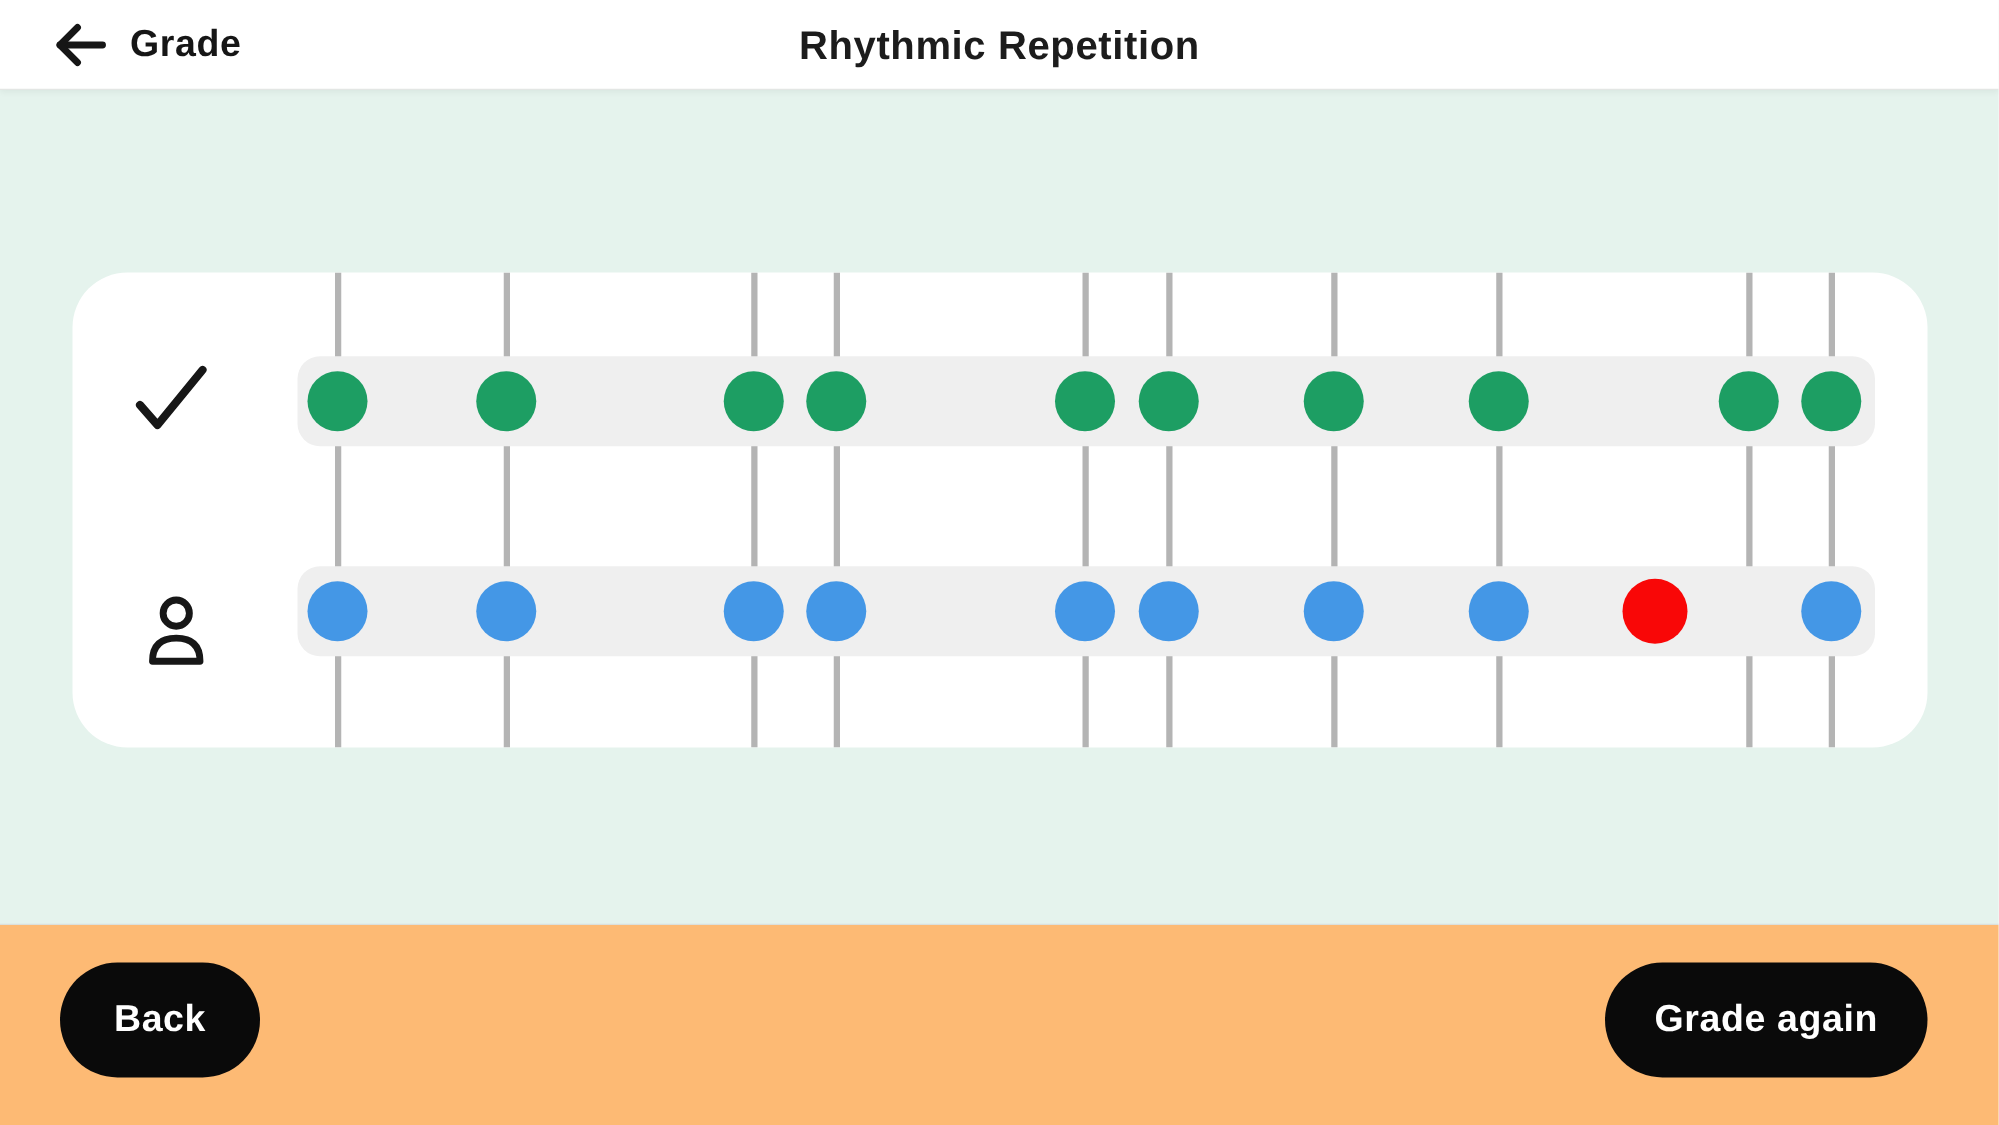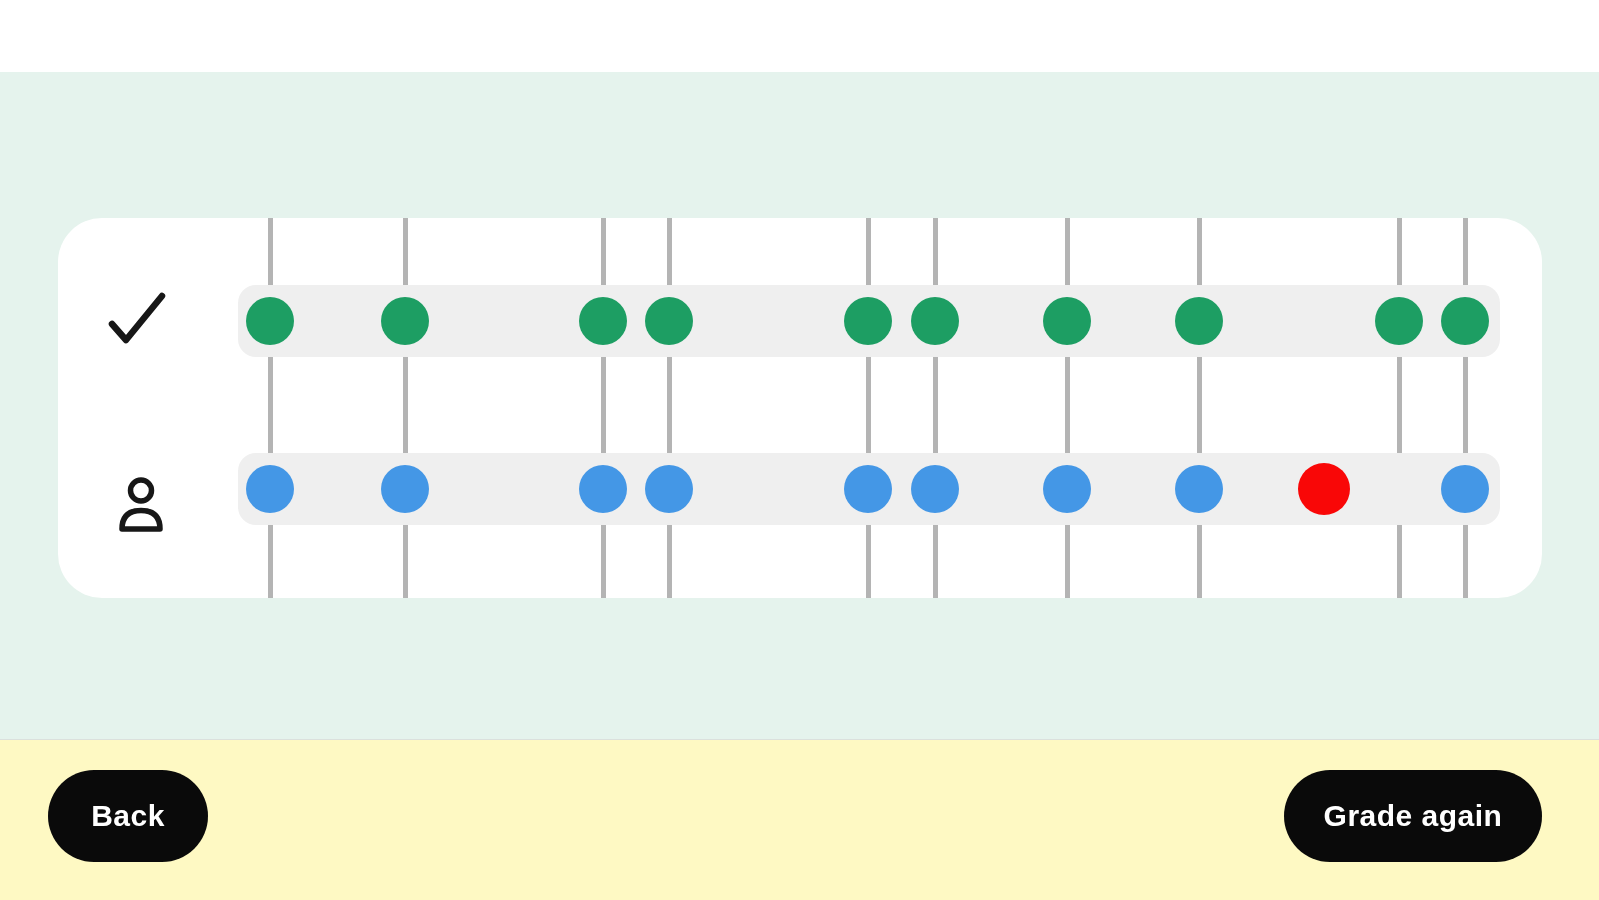--- a/index.html
+++ b/index.html
@@ -69,40 +69,52 @@
   .dot.target { top: 79px;  background: var(--target-dot, #1d9e63); }
   .dot.user   { top: 247px; background: var(--user-dot, #4497e6); }
   .dot.user.incorrect {
     width: 52px; height: 52px; top: 245px;
     background: var(--error-dot, #f90707);
   }
 
   
   .footer {
     position: absolute; left: 0; top: 740px; width: 1599px; height: 160px;
-    background: #fef9c3;
+    background: #fdba74;
   }
   .pill-button {
     position: absolute; top: 30px; height: 92px;
     background: var(--button-bg, #0a0a0a);
     color: var(--button-text, #ffffff);
     border: none; border-radius: 46px;
     font-family: "Liberation Sans", sans-serif;
     font-size: 30px; font-weight: bold; letter-spacing: 0.5px;
     display: flex; align-items: center; justify-content: center;
     cursor: pointer;
   }
   .back-button { left: 48px; width: 160px; }
   .listen-again-button { left: 1284px; width: 258px; }
 </style>
 </head>
 <body>
 
 <div class="screen">
 
+  <div class="header">
+    <div class="back-group">
+      <svg class="back-arrow" viewBox="0 0 44 40">
+        <g fill="none" stroke="#161616" stroke-width="5.5" stroke-linecap="round" stroke-linejoin="round">
+          <path d="M40 20 H6"></path>
+          <path d="M20 6 L6 20 L20 34"></path>
+        </g>
+      </svg>
+      <span class="back-label">Grade</span>
+    </div>
+    <div class="header-title">Rhythmic Repetition</div>
+  </div>
 
   <div class="stage">
     <div class="card">
 
       <div>
           <div class="beat-line" style="left: 209.5px;"></div>
           <div class="beat-line" style="left: 344.5px;"></div>
           <div class="beat-line" style="left: 542.5px;"></div>
           <div class="beat-line" style="left: 608.5px;"></div>
           <div class="beat-line" style="left: 807.5px;"></div>

